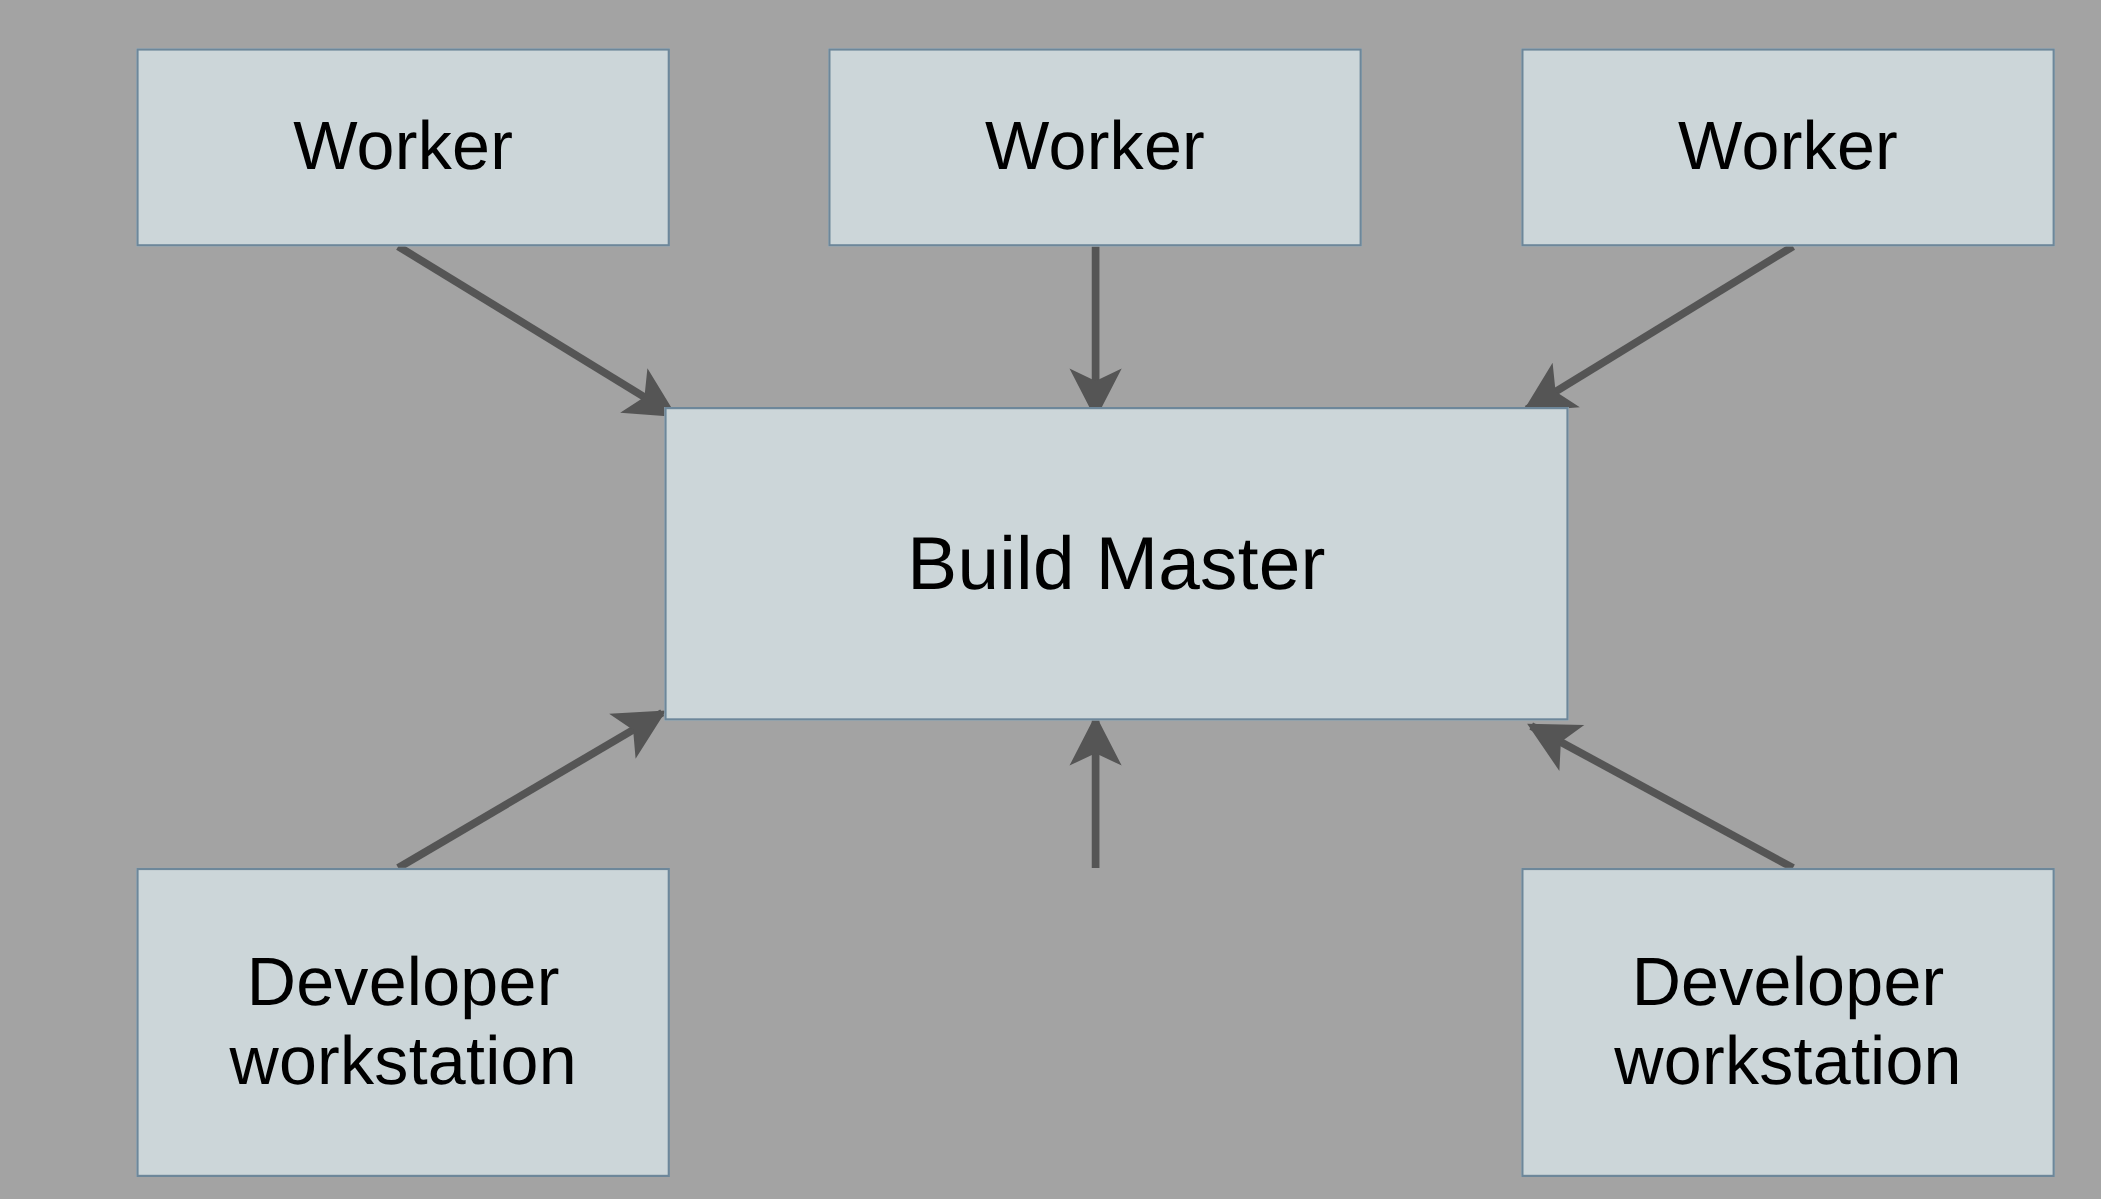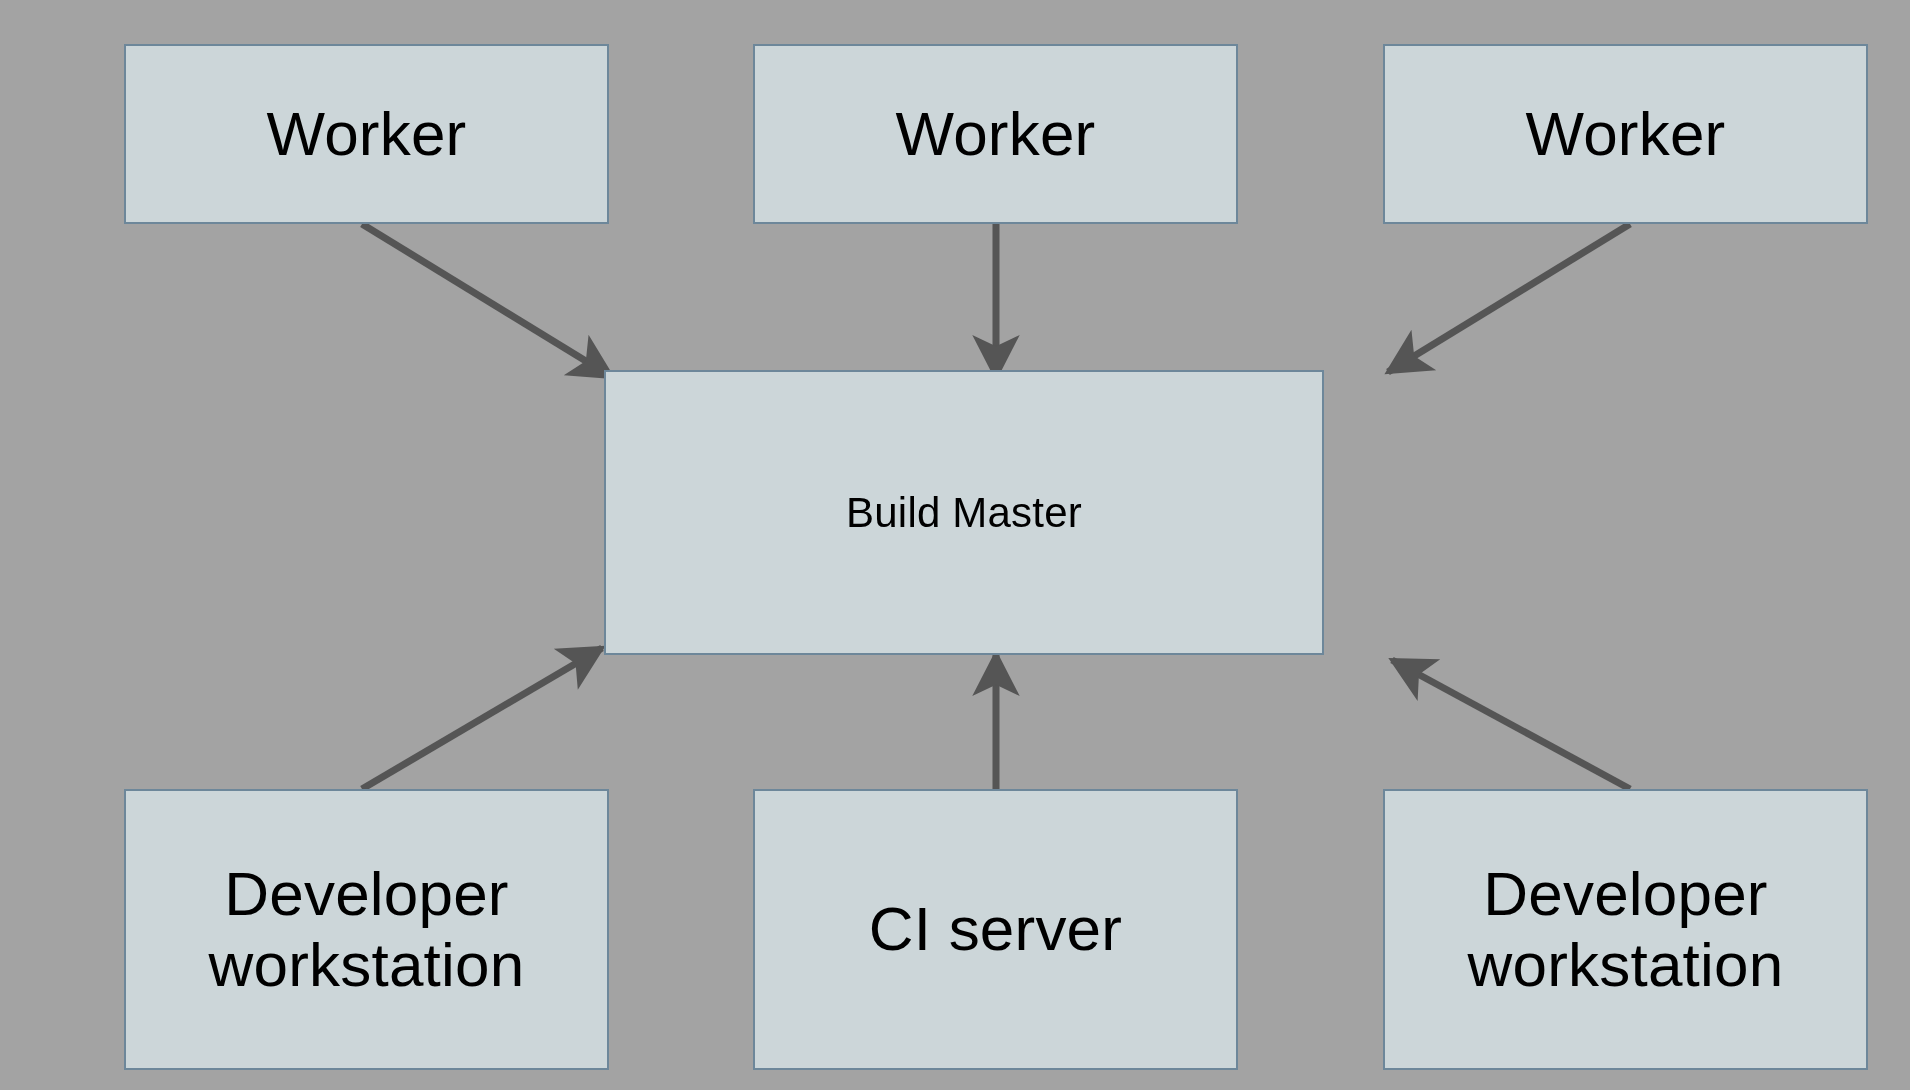--- a/index.html
+++ b/index.html
@@ -43,21 +43,21 @@
   }
   .node-label {
     display: block;
     padding: 0 8px;
     white-space: pre-line;
   }
   
   #node-worker-1 { left: 124px;  top: 44px;  width: 485px; height: 180px; font-size: 62px; }
   #node-worker-2 { left: 753px;  top: 44px;  width: 485px; height: 180px; font-size: 62px; }
   #node-worker-3 { left: 1383px; top: 44px;  width: 485px; height: 180px; font-size: 62px; }
-  #node-build-master { left: 604px; top: 370px; width: 720px; height: 285px; font-size: 42px; }
+  #node-build-master { left: 604px; top: 370px; width: 822px; height: 285px; font-size: 68px; }
   #node-dev-1 { left: 124px;  top: 789px; width: 485px; height: 281px; font-size: 62px; }
   #node-ci { left: 753px;  top: 789px; width: 485px; height: 281px; font-size: 62px; }
   #node-dev-2 { left: 1383px; top: 789px; width: 485px; height: 281px; font-size: 62px; }
 </style>
 </head>
 <body>
 
 <div id="canvas">
 
   <svg id="edge-layer" viewBox="0 0 1910 1090" width="1910" height="1090" xmlns="http://www.w3.org/2000/svg">
@@ -91,22 +91,19 @@
 
   <div class="node" id="node-build-master">
     <span class="node-label">Build Master</span>
   </div>
 
   <div class="node" id="node-dev-1">
     <span class="node-label">Developer
 workstation</span>
   </div>
 
-  <div class="node" id="node-ci">
-    <span class="node-label">CI server</span>
-  </div>
 
   <div class="node" id="node-dev-2">
     <span class="node-label">Developer
 workstation</span>
   </div>
 
 </div>
 
 </body></html>

